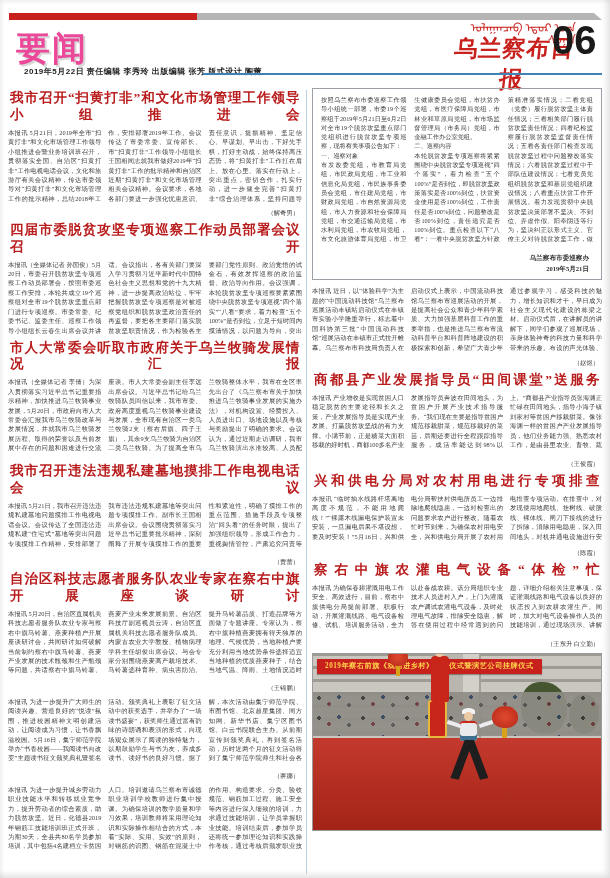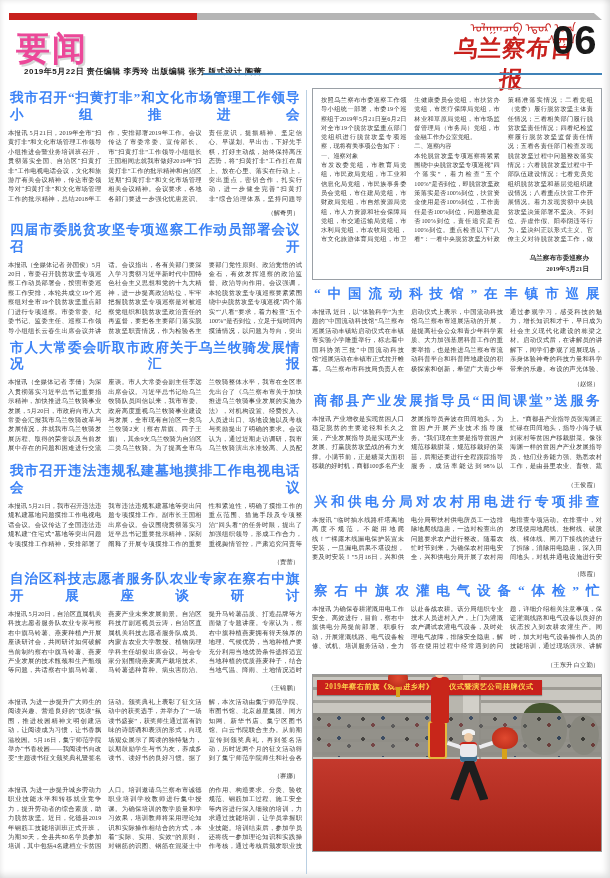--- a/index.html
+++ b/index.html
@@ -19,21 +19,21 @@
   .pagenum{position:absolute;left:552px;top:18px;font-size:40px;font-weight:800;color:#1a1a1a;
            font-family:"Liberation Sans","DejaVu Sans",sans-serif;}
   .dateline{position:absolute;left:24px;top:66px;font-size:8px;font-weight:700;color:#222;
             font-family:"Liberation Sans","DejaVu Sans",sans-serif;letter-spacing:.5px;}
   .blue-rule{position:absolute;left:203px;top:73px;width:399px;height:2px;background:#3f82b8;}
   .col-divider{position:absolute;left:306px;top:90px;bottom:4px;width:1px;background:#b9cfe2;}
   
   .col-left{position:absolute;left:8px;top:86px;width:294px;}
   .col-right{position:absolute;left:312px;top:88px;width:290px;}
   .art{margin-bottom:4px;}
-  .art-head{font-weight:700;font-size:13.5px;line-height:1.25;color:#3b82f6;
+  .art-head{font-weight:700;font-size:13.5px;line-height:1.25;color:#b91c1c;
             text-align:justify;text-align-last:justify;margin:4px 2px 4px 2px;letter-spacing:.5px;}
   .art-body{font-size:6.3px;line-height:1.5;color:#3a3a3a;text-align:justify;
             column-count:3;column-gap:7px;overflow:hidden;}
   .byline{text-align:right;font-size:6.3px;color:#3a3a3a;margin:1px 3px 0 0;}
   
   .notice-box{border:1px solid #9aa0a6;padding:6px 8px 5px 8px;margin-bottom:6px;}
   .notice-head{font-weight:700;font-size:16.5px;line-height:1.2;color:#161616;
                text-align:justify;text-align-last:justify;margin:2px 2px 7px 2px;}
   .notice-body{font-size:6.2px;line-height:1.5;color:#3a3a3a;text-align:justify;
                column-count:3;column-gap:8px;overflow:hidden;white-space:pre-line;height:158px;}
@@ -139,21 +139,20 @@
 2.举报电话：0474—12388（接听电话时间为8:30—17:30）
 3.举报网站：http://neimeng.12388.gov.cn
 4.电子邮箱：wlcbqgjzxsc@163.com
 5.征求意见箱位置：市纪委监委大门西侧
 欢迎广大干部群众通过来信、来电等方式反映情况。与脱贫攻坚无关的和不属于受理范围的问题举报，将按规定转交有关部门处理。</div>
       <div class="notice-sign">乌兰察布市委巡察办</div>
       <div class="notice-sign">2019年5月21日</div>
     </div>
 
     <div class="art">
-      <div class="art-head">“中国流动科技馆”在丰镇市巡展</div>
       <div class="art-body" style="height:72px">本报讯 近日，以“体验科学”为主题的“中国流动科技馆”乌兰察布巡展活动丰镇站启动仪式在丰镇市实验小学隆重举行，标志着中国科协第三批“中国流动科技馆”巡展活动在丰镇市正式拉开帷幕。乌兰察布市科技局负责人在启动仪式上表示，中国流动科技馆乌兰察布市巡展活动的开展，是提高社会公众和青少年科学素质、大力加强基层科普工作的重要举措，也是推进乌兰察布市流动科普平台和科普阵地建设的积极探索和创新，希望广大青少年通过参观学习，感受科技的魅力，增长知识和才干，早日成为社会主义现代化建设的栋梁之材。启动仪式后，在讲解员的讲解下，同学们参观了巡展现场，亲身体验神奇的科技力量和科学带来的乐趣。布设的声光体验、电磁探秘、运动旋律、数字魅力等展区，引起了孩子们浓厚的兴趣，大家纷纷动手参与体验。本次“中国流动科技馆”由56件（套）展品组成，包括“科学探索”“科学生活”“科学实验”三部分，内容涵盖8个主题展区。“中国流动科技馆”在丰镇市开展为期三个月巡展活动，巡展期间，将为丰镇市青少年提供一场互动体验式的科普盛宴。</div>
       <div class="byline">（赵煜）</div>
     </div>
     <div class="art">
       <div class="art-head">商都县产业发展指导员“田间课堂”送服务</div>
       <div class="art-body" style="height:66px">本报讯 产业增收是实现贫困人口稳定脱贫的主要途径和长久之策，产业发展指导员是实现产业发展、打赢脱贫攻坚战的有力支撑。小满节前，正是糖菜大面积移栽的好时机，商都100多名产业发展指导员奔波在田间地头，为贫困户开展产业技术指导服务。“我们现在主要是指导贫困户规范移栽甜菜，规范移栽好的菜苗，后期还要进行全程跟踪指导服务，成活率能达到98%以上。”商都县产业指导员张海渊正忙碌在田间地头，指导小海子镇刘家村等贫困户移栽甜菜。像张海渊一样的贫困户产业发展指导员，他们业务能力强、熟悉农村工作，是由县里农业、畜牧、蔬菜三个专家组的80多名成员，奔波产业扶贫一线，坚持就地就近、依托现有资源，围绕全县的糖菜、马铃薯、冷凉蔬菜等主导产业，开展包村入户帮扶，同时利用田间课堂，与全县167个贫困村的农民零距离交流，向农民送技术、送服务，对全县的贫困户进行产业技术指导，帮助贫困户解决产业发展技术难题，帮助贫困户通过发展产业实现脱贫致富。</div>
       <div class="byline">（王俊霞）</div>
     </div>
     <div class="art">
       <div class="art-head">兴和供电分局对农村用电进行专项排查</div>

